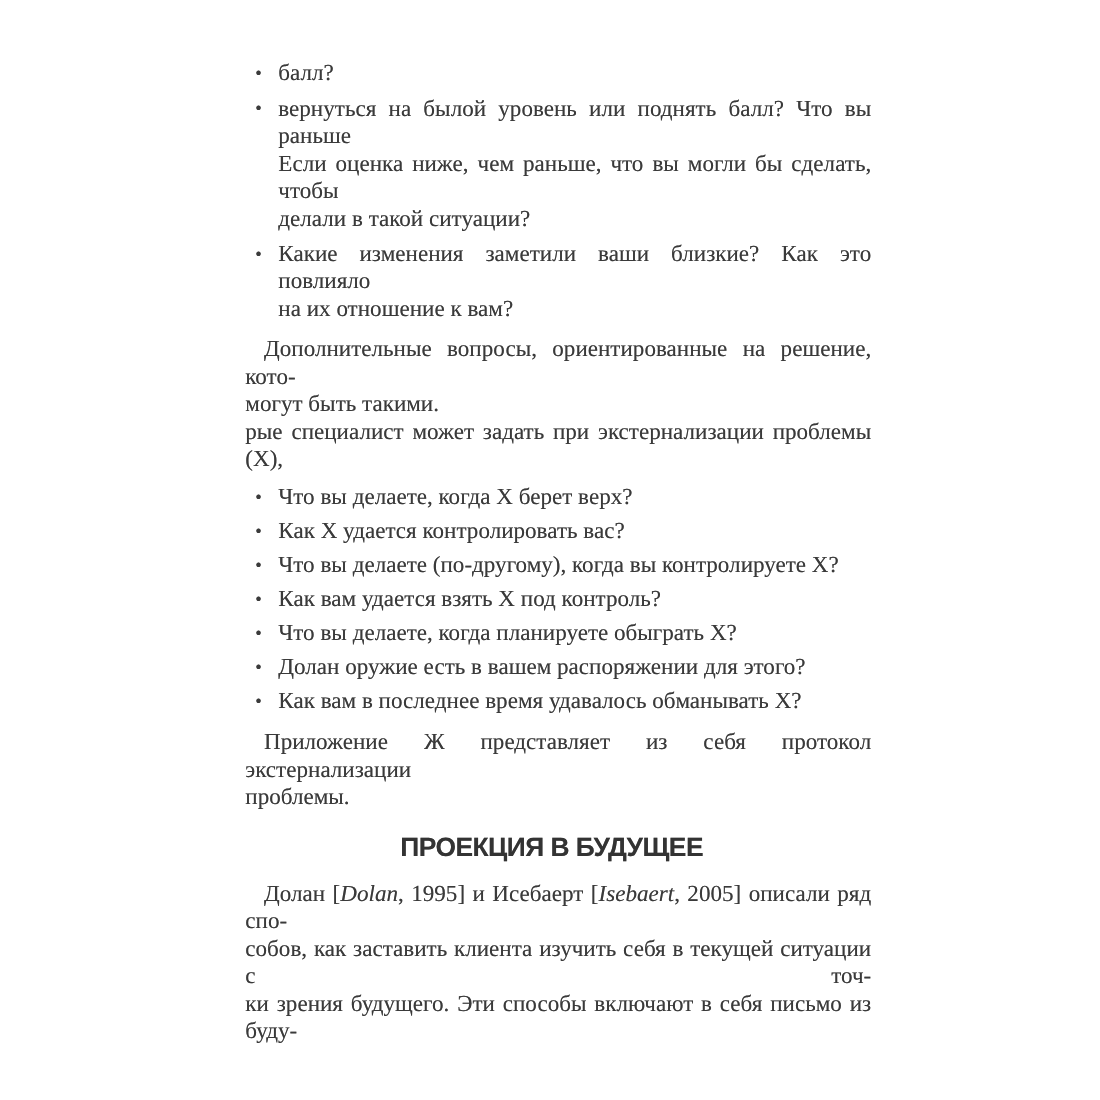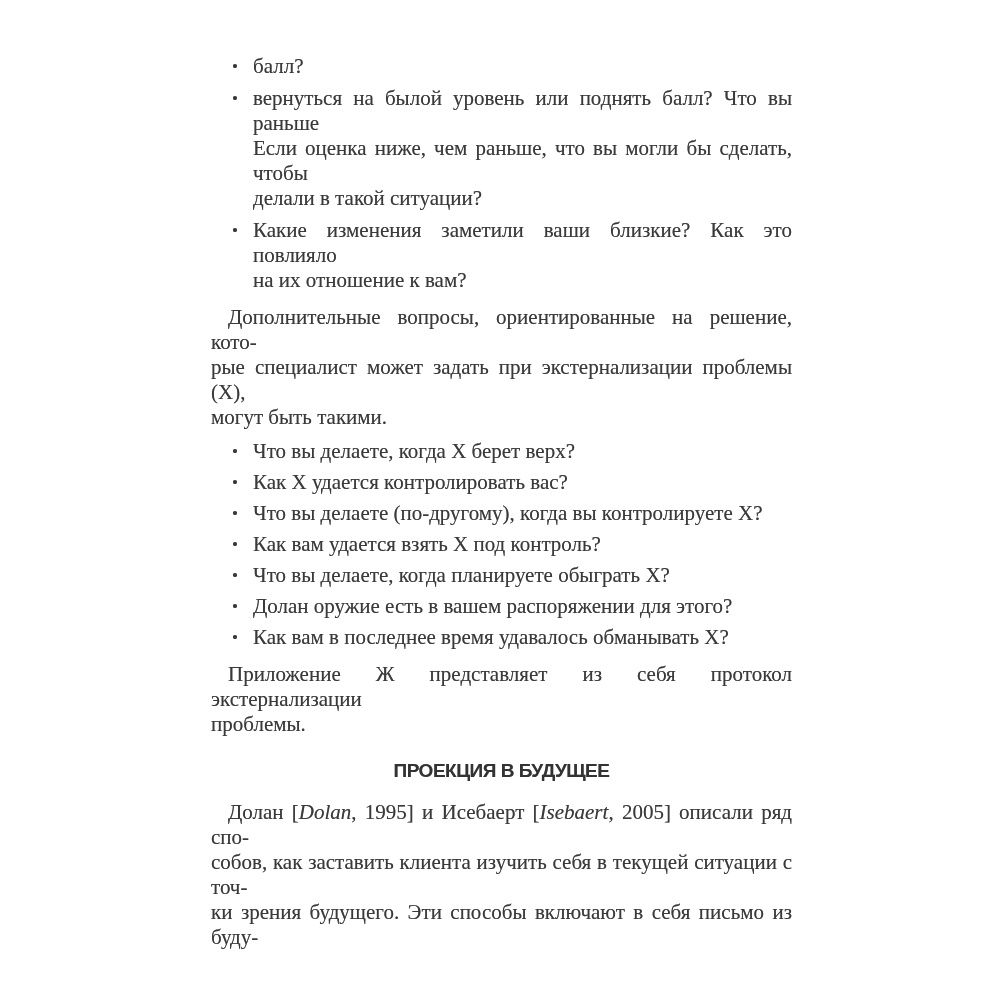--- a/index.html
+++ b/index.html
@@ -16,37 +16,37 @@
     background: #ffffff;
   }
   .text-block {
     position: absolute;
     left: 211px; top: 54px; width: 581px;
     font-size: 21px; line-height: 25px;
     text-shadow: 0 0 0.6px rgba(58,58,58,0.55);
   }
   .line { text-align: left; }
   .jl { text-align: justify; text-align-last: justify; -moz-text-align-last: justify; }
-  .para { margin-top: 12px; }
+  .para { margin-top: 12px; margin-left: 12px; }
   .para .line:first-child { text-indent: 17px; }
   .bullets { margin-top: 0; }
   .bullet-item { display: flex; margin-bottom: 7px; }
   .bullet-item:last-child { margin-bottom: 0; }
   .bullets.group2 { margin-top: 9px; }
   .bullets.group2 .bullet-item { margin-bottom: 6px; }
   .marker {
     flex: 0 0 21px; width: 21px; margin-left: 21px;
     font-size: 17px;
   }
   .bullet-content { flex: 1 1 auto; }
   .heading {
     margin: 21px 0 0 0;
     font-family: "Liberation Sans", sans-serif;
     font-weight: bold;
-    font-size: 19px; line-height: 26px;
+    font-size: 24px; line-height: 26px;
     letter-spacing: -0.5px;
     text-align: center;
     color: #333333;
   }
   .para-proj { margin-top: 16px; }
   .it { font-style: italic; }
 </style>
 </head>
 <body>
 
@@ -72,22 +72,22 @@
           <span class="marker">•</span>
           <div class="bullet-content">
             <div class="line jl">Какие изменения заметили ваши близкие? Как это повлияло</div>
             <div class="line">на их отношение к вам?</div>
           </div>
         </div>
       </div>
 
     <div class="para">
         <div class="line jl">Дополнительные вопросы, ориентированные на решение, кото-</div>
+        <div class="line">могут быть такими.</div>
         <div class="line jl">рые специалист может задать при экстернализации проблемы (X),</div>
-        <div class="line">могут быть такими.</div>
       </div>
 
     <div class="bullets group2">
         <div class="bullet-item">
           <span class="marker">•</span>
           <div class="bullet-content">
             <div class="line">Что вы делаете, когда X берет верх?</div>
           </div>
         </div>
         <div class="bullet-item">

